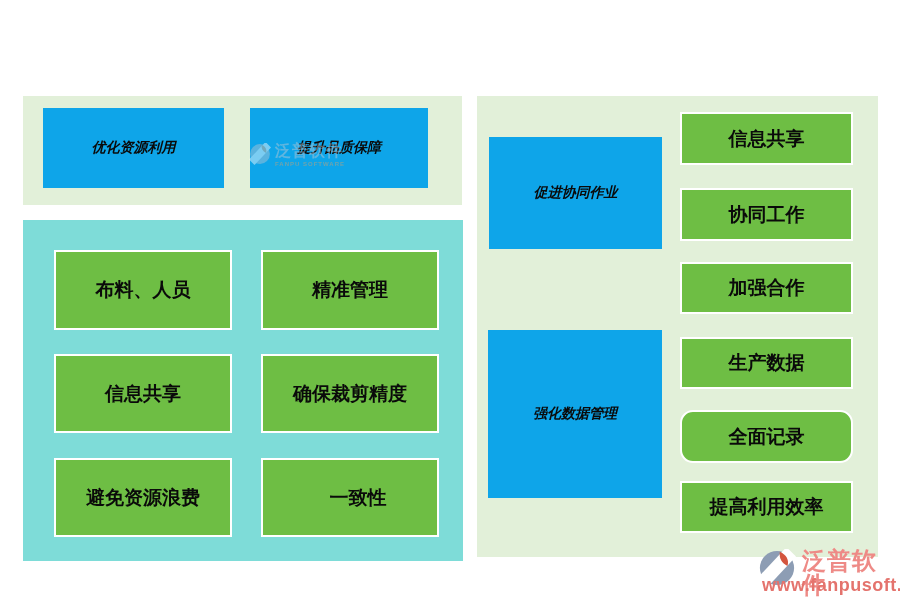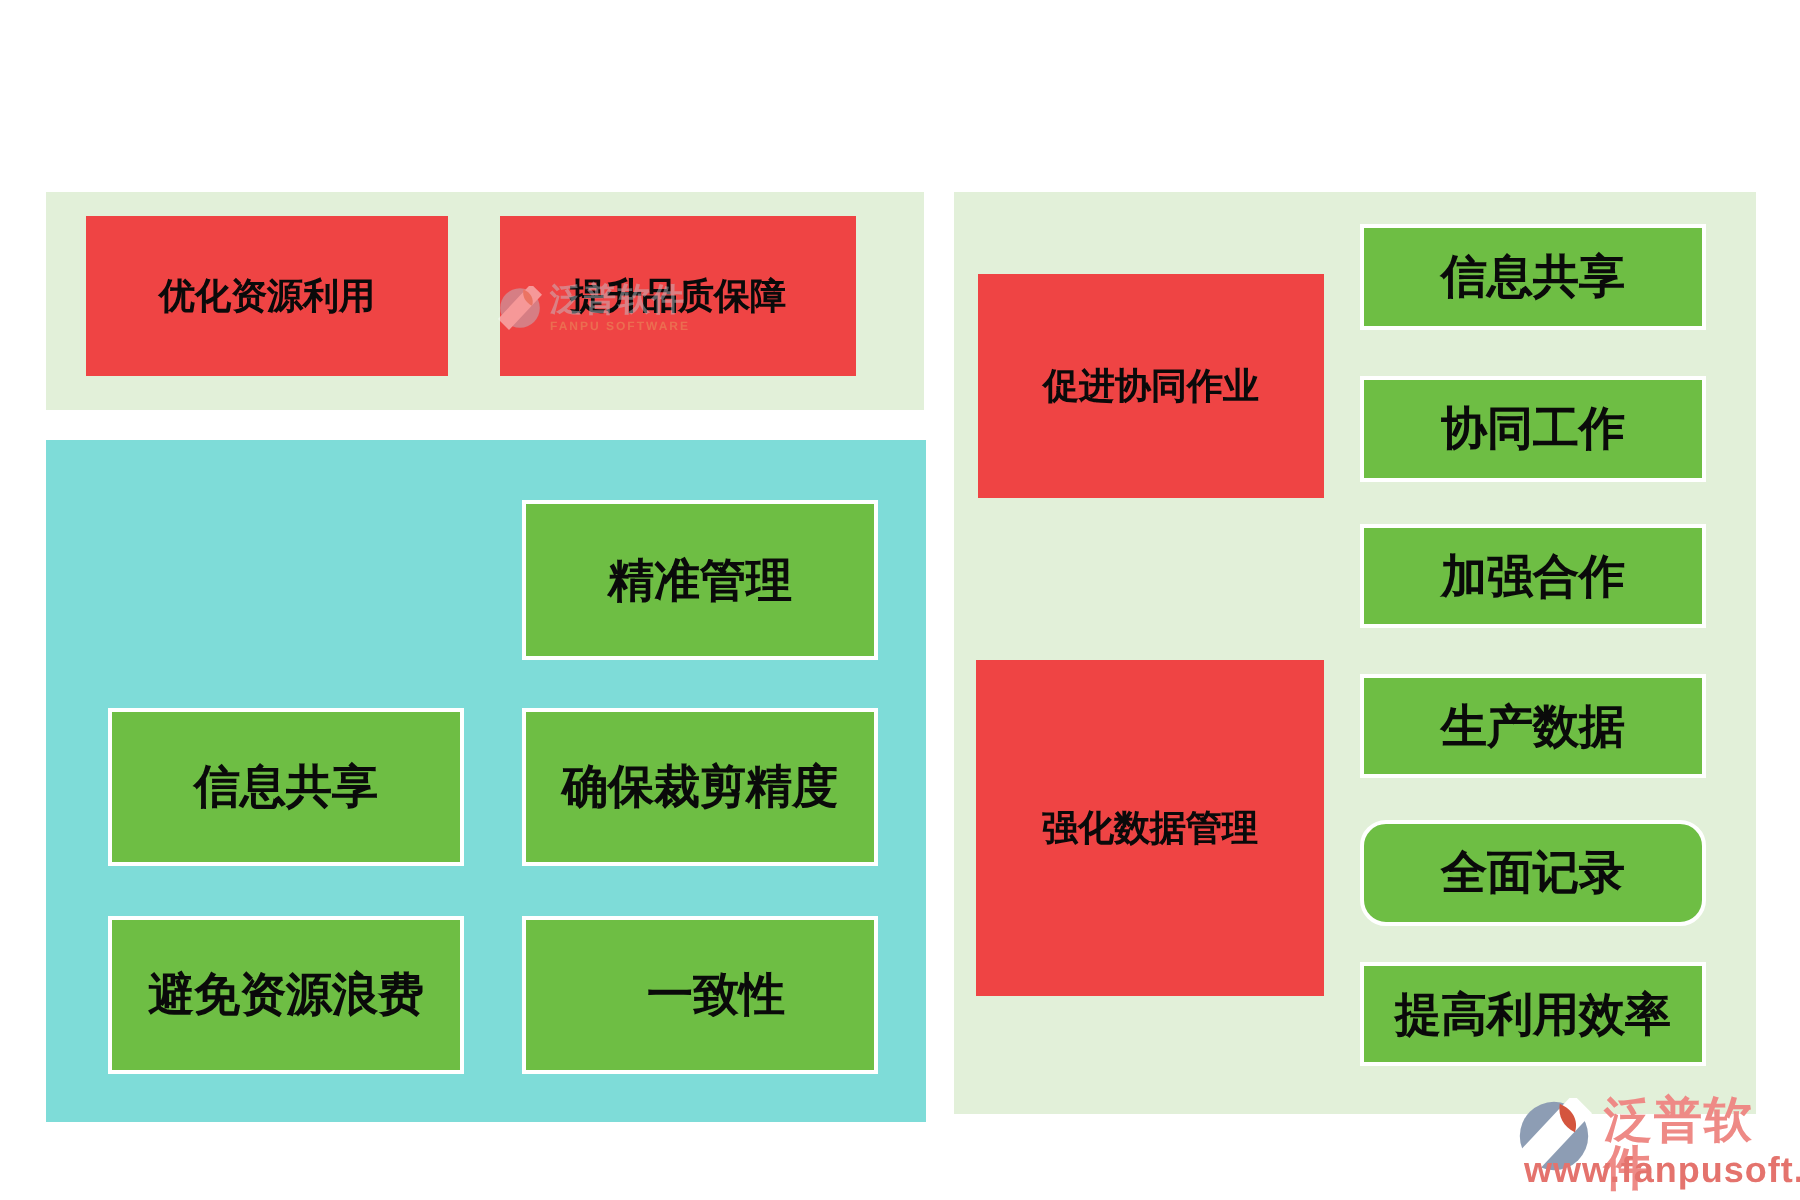--- a/index.html
+++ b/index.html
@@ -9,27 +9,27 @@
   }
   .title{
     position:absolute;left:0;top:30px;width:100%;text-align:center;
     font-size:27px;font-weight:bold;color:var(--title);letter-spacing:1px;
   }
   .panel{position:absolute;}
   .panel-lt{left:23px;top:96px;width:439px;height:109px;background:var(--panel_green);}
   .panel-lm{left:23px;top:220px;width:440px;height:341px;background:var(--teal);}
   .panel-r {left:477px;top:96px;width:401px;height:461px;background:var(--panel_green);}
   .white-box{
-    position:absolute;background:#ef4444;display:flex;align-items:center;justify-content:center;
-    font-size:18px;font-weight:bold;color:#0a0a0a;text-align:center;z-index:2;
+    position:absolute;background:#0ea5e9;display:flex;align-items:center;justify-content:center;
+    font-size:14px;font-weight:bold;color:#0a0a0a;text-align:center;z-index:2;font-style:italic;
   }
   .green-box{
     position:absolute;background:var(--box_green);border:2px solid #fff;box-sizing:border-box;
     display:flex;align-items:center;justify-content:center;
-    font-size:23px;font-weight:bold;color:#0a0a0a;text-align:center;z-index:2;
+    font-size:19px;font-weight:bold;color:#0a0a0a;text-align:center;z-index:2;
   }
   
   .wb1{left:43px;top:108px;width:181px;height:80px;}
   .wb2{left:250px;top:108px;width:178px;height:80px;}
   
   .g1{left:54px;top:250px;width:178px;height:80px;}
   .g2{left:261px;top:250px;width:178px;height:80px;}
   .g3{left:54px;top:354px;width:178px;height:79px;}
   .g4{left:261px;top:354px;width:178px;height:79px;}
   .g5{left:54px;top:458px;width:178px;height:79px;}
@@ -85,20 +85,21 @@
         <path d="M0,30 L30,-2 L40,8 L10,40 Z" fill="#fff"></path>
         <path d="M23,3 C30,6 33,12 31,18 C25,15 22,10 23,3 Z" fill="#e8b08a"></path>
       </svg>
     </span>
     <span class="wm-text">
       <div class="wm-brand">泛普软件</div>
       <div class="wm-sub">FANPU SOFTWARE</div>
     </span>
   </div>
 
+  <div class="green-box g1">布料、人员</div>
   <div class="green-box g2">精准管理</div>
   <div class="green-box g3">信息共享</div>
   <div class="green-box g4">确保裁剪精度</div>
   <div class="green-box g5">避免资源浪费</div>
   <div class="green-box g6">一致性</div>
 
   <div class="white-box wbA">促进协同作业</div>
   <div class="green-box gA1">信息共享</div>
   <div class="green-box gA2">协同工作</div>
   <div class="green-box gA3">加强合作</div>

